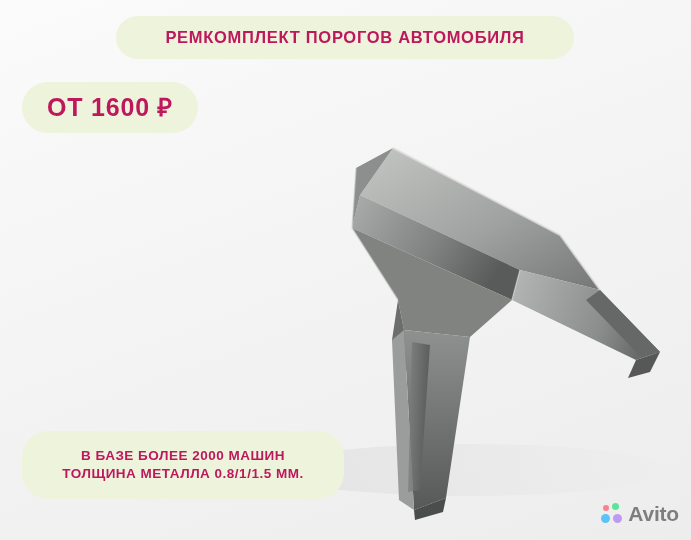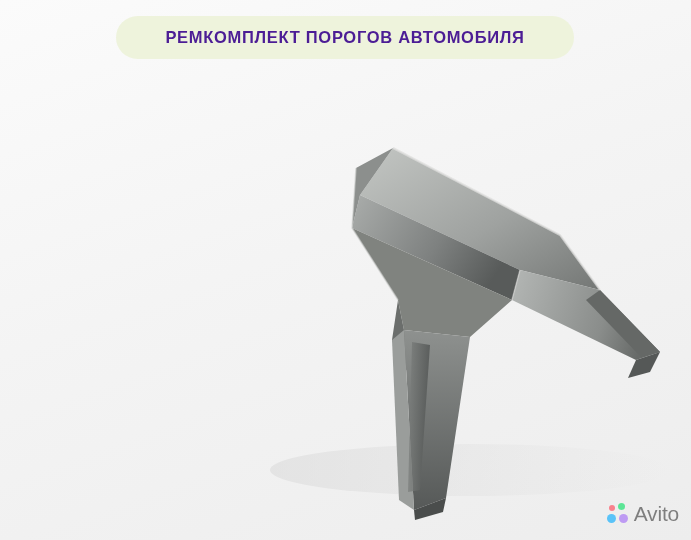--- a/index.html
+++ b/index.html
@@ -29,21 +29,21 @@
     position: absolute;
     left: 0; top: 0;
     width: 691px; height: 540px;
   }
 
   
   .pill {
     position: absolute;
     background: #eef3dc;
     border-radius: 26px;
-    color: #4c1d95;
+    color: #be185d;
     text-align: center;
     font-weight: bold;
     letter-spacing: 0.4px;
     display: flex;
     align-items: center;
     justify-content: center;
     line-height: 1.35;
     padding: 8px 16px;
     white-space: pre-line;
   }
@@ -95,21 +95,21 @@
   #watermark .d {
     position: absolute;
     border-radius: 50%;
   }
   #watermark .d1 { width: 9px; height: 9px; left: 0;   top: 11px; background: #0af; }
   #watermark .d2 { width: 7px; height: 7px; left: 11px; top: 0;   background: #04e061; }
   #watermark .d3 { width: 6px; height: 6px; left: 2px;  top: 2px; background: #ff4053; }
   #watermark .d4 { width: 9px; height: 9px; left: 12px; top: 11px; background: #a169f7; }
   #watermark .mark-text {
     font-size: 21px;
-    font-weight: normal;
+    font-weight: bold;
     color: #3b3b3b;
     letter-spacing: -0.2px;
   }
 </style>
 </head>
 <body>
 
 <div id="canvas">
 
   <div class="product-stage">
@@ -163,20 +163,23 @@
 
       <polygon points="412,342 430,345 420,490 408,492" fill="url(#gStrip)" opacity="0.75"></polygon>
 
       <polyline points="393,148 560,235 600,290" fill="none" stroke="#dddedc" stroke-width="2" opacity="0.75"></polyline>
       <polyline points="356,168 352,228 398,300" fill="none" stroke="#cfd0ce" stroke-width="1.5" opacity="0.6"></polyline>
       <polyline points="520,270 512,300" fill="none" stroke="#d3d4d2" stroke-width="1.5" opacity="0.6"></polyline>
     </svg>
   </div>
 
   <div class="pill" id="title-badge">РЕМКОМПЛЕКТ ПОРОГОВ АВТОМОБИЛЯ</div>
+  <div class="pill" id="price-badge">ОТ 1600 ₽</div>
+  <div class="pill" id="stock-badge">В БАЗЕ БОЛЕЕ 2000 МАШИН
+ТОЛЩИНА МЕТАЛЛА 0.8/1/1.5  ММ.</div>
 
   <div id="watermark">
     <span class="mark-dots">
       <span class="d d1"></span>
       <span class="d d2"></span>
       <span class="d d3"></span>
       <span class="d d4"></span>
     </span>
     <span class="mark-text">Avito</span>
   </div>

